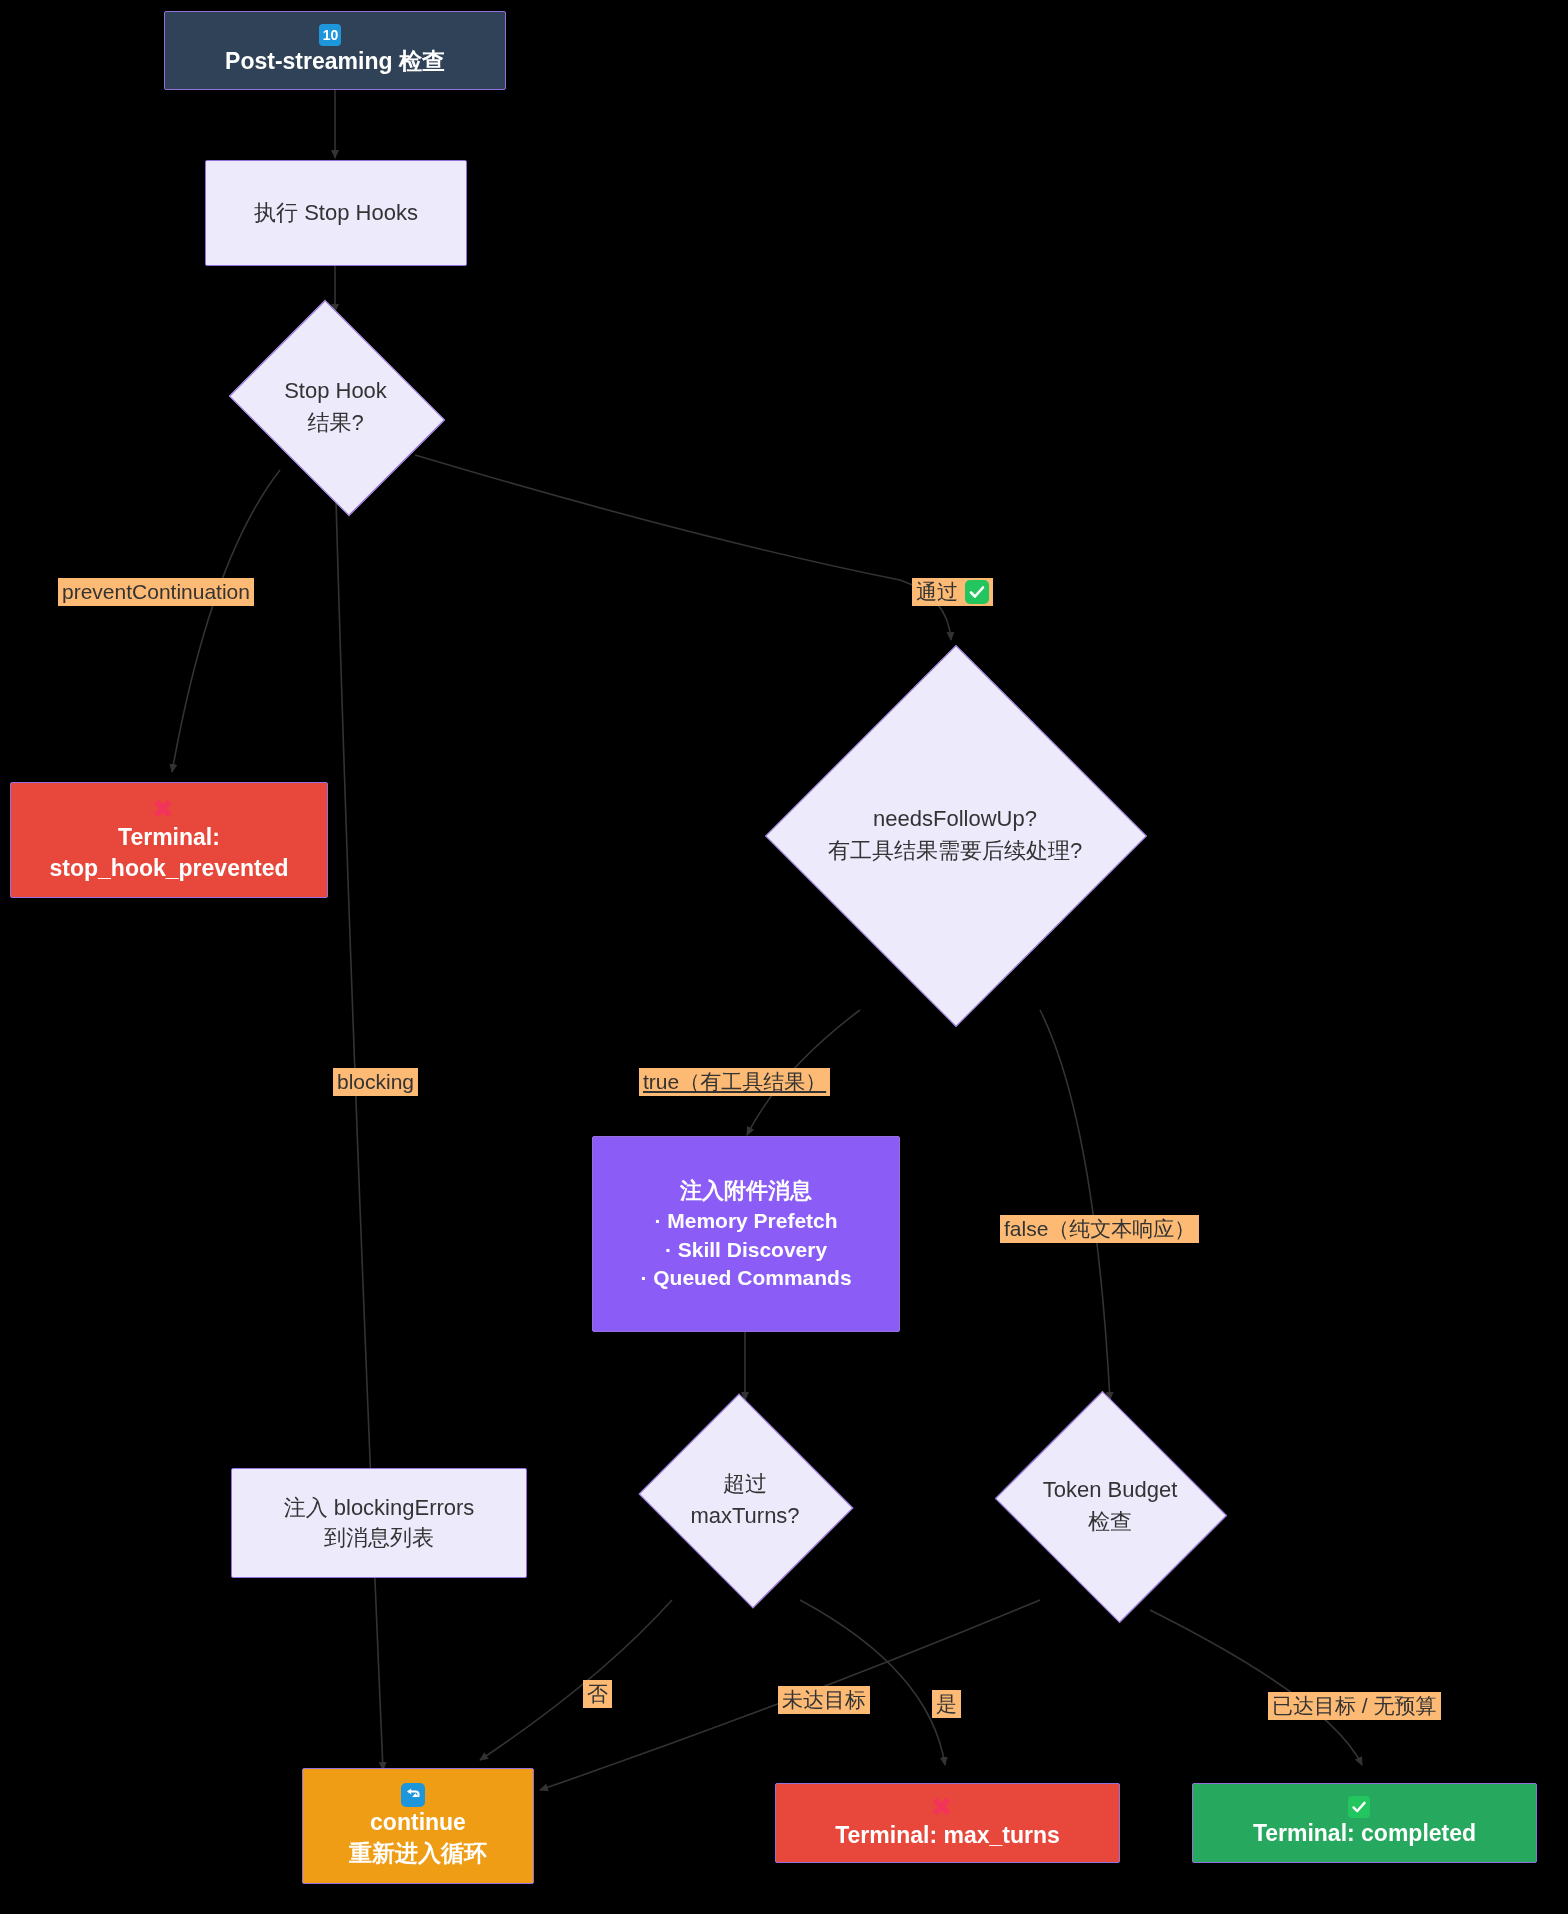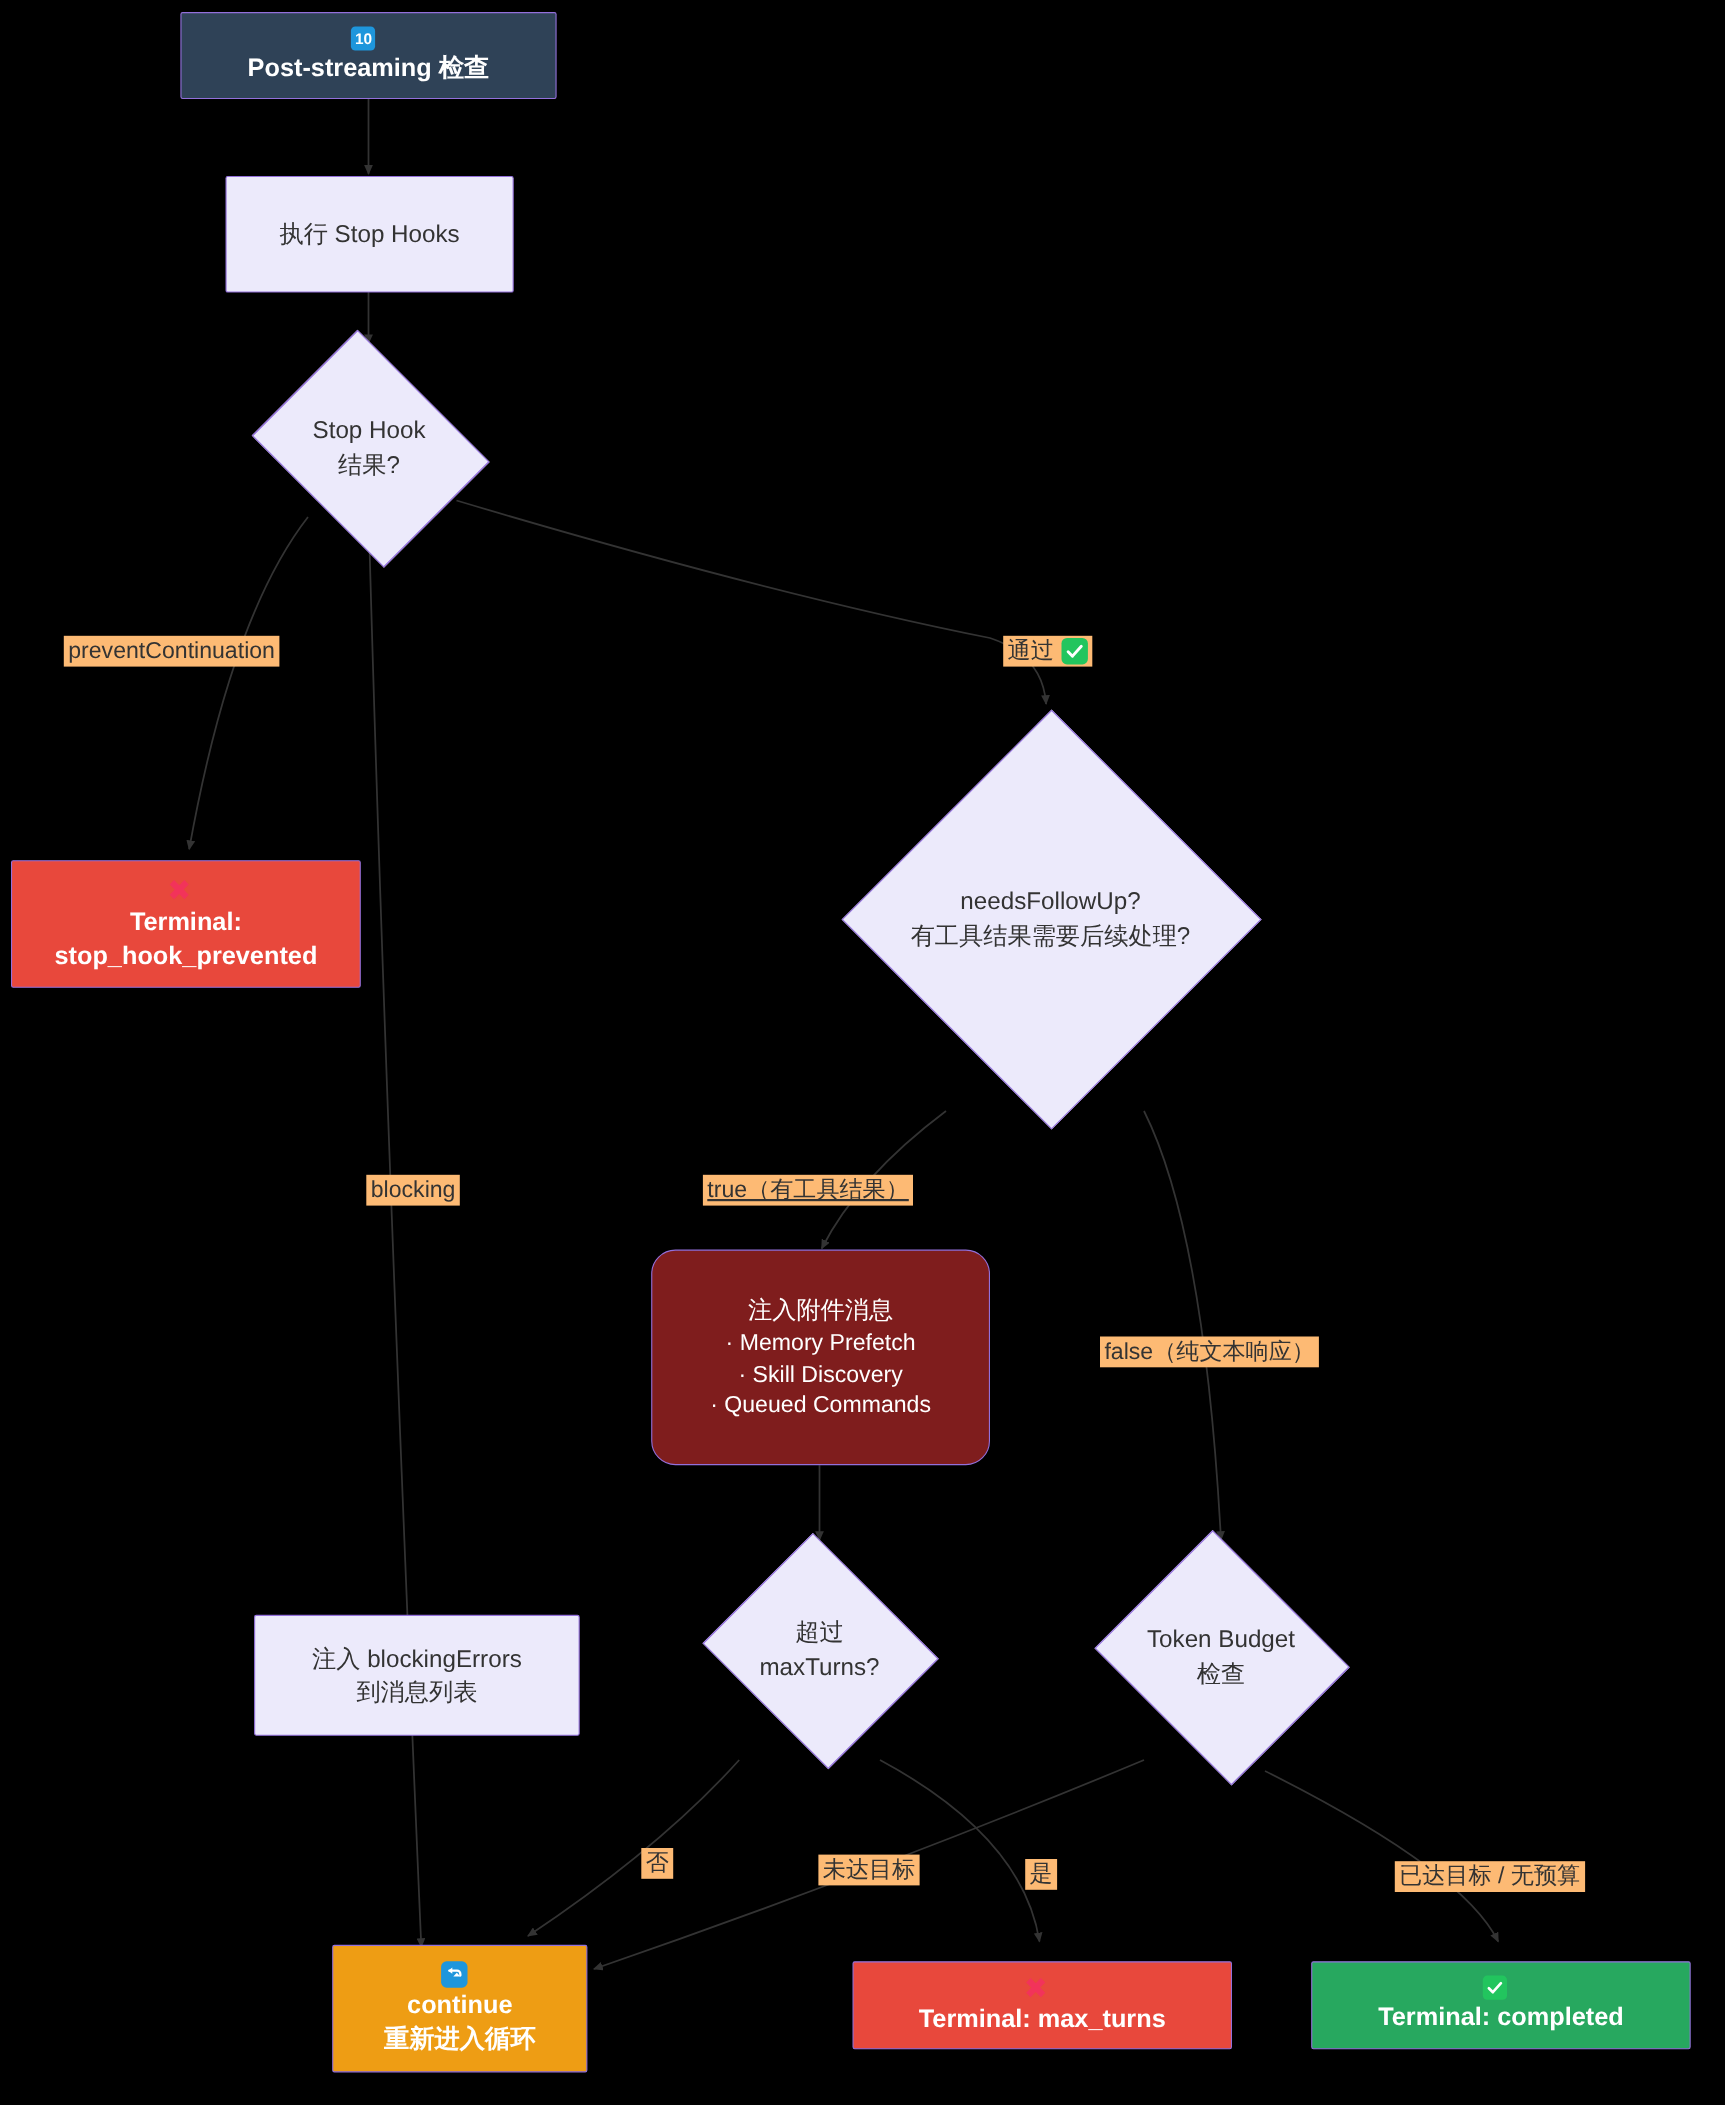--- a/index.html
+++ b/index.html
@@ -47,25 +47,24 @@
     color: #ffffff;
     font-size: 23px;
     font-weight: 600;
   }
   .n-plain {
     background: #ECEAFB;
     color: #333333;
     font-size: 22px;
   }
   .n-blue {
-    background: #7f1d1d;
+    background: #8b5cf6;
     color: #ffffff;
     font-size: 21px;
-    font-weight: 400;
-    border-radius: 22px;
+    font-weight: 700;
   }
   .n-blue .title { font-size: 22px; margin-bottom: 2px; }
   .n-red {
     background: #E8483C;
     color: #ffffff;
     font-size: 23px;
     font-weight: 600;
   }
   .n-green {
     background: #27A85F;
@@ -276,21 +275,21 @@
 
   <div class="diamond" style="left:985px; top:1400px; width:250px; height:212px;">
     <div class="dshape" style="width:150px; height:150px; margin-left:-75px; margin-top:-75px; transform:rotate(45deg) scaleX(1.16) scaleY(1.0);"></div>
     <div class="dlabel">
       <span>Token Budget</span>
       <span>检查</span>
     </div>
   </div>
 
   <div class="elabel" style="left:583px; top:1680px;">否</div>
-  <div class="elabel" style="left:744px; top:1686px;">未达目标</div>
+  <div class="elabel" style="left:778px; top:1686px;">未达目标</div>
   <div class="elabel" style="left:932px; top:1690px;">是</div>
   <div class="elabel" style="left:1268px; top:1692px;">已达目标 / 无预算</div>
 
   <div class="node nrect n-orange" style="left:302px; top:1768px; width:232px; height:116px;">
     <div class="row">
       <span class="chip chip-loop">
         <svg width="24" height="24" viewBox="0 0 24 24">
           <path d="M7.5 8.5 h7 a3 3 0 0 1 3 3 v1.5" fill="none" stroke="#ffffff" stroke-width="2.1" stroke-linecap="round"></path>
           <path d="M17.5 16.5 l-3.2 -3.6 h6.4 z" fill="#ffffff" transform="translate(-3.2,-2.2) rotate(180 17.5 14.5)"></path>
           <path d="M10.2 5.6 L6.4 8.5 L10.2 11.4 z" fill="#ffffff"></path>

